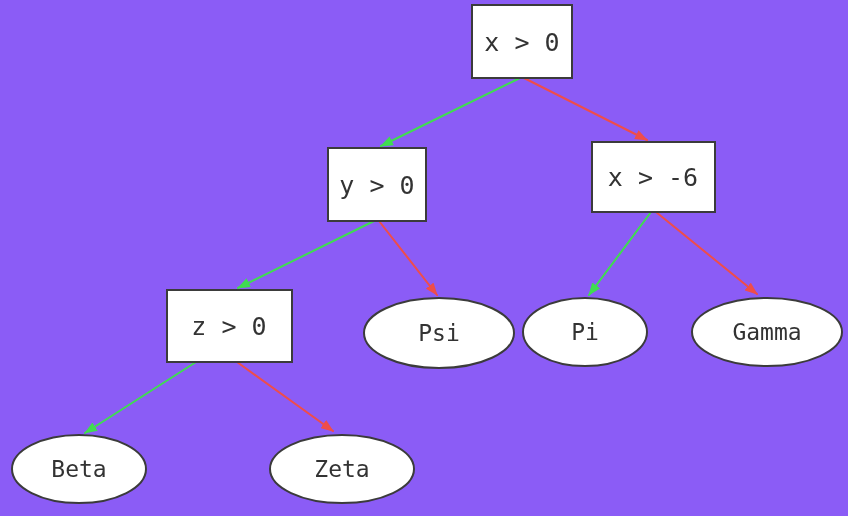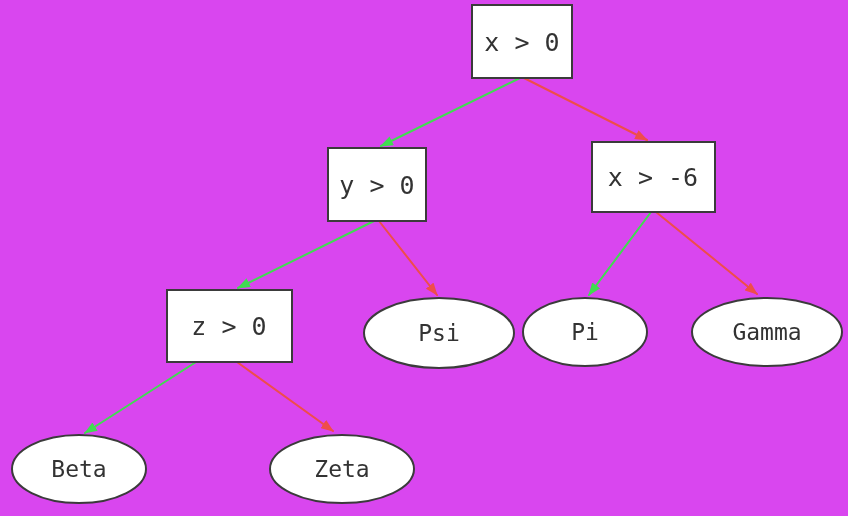--- a/index.html
+++ b/index.html
@@ -4,21 +4,21 @@
 <style>
   html, body {
     margin: 0;
     padding: 0;
     background: #ffffff;
   }
   .stage {
     position: relative;
     width: 848px;
     height: 516px;
-    background: #d946ef;
+    background: #8b5cf6;
     overflow: hidden;
   }
   svg {
     display: block;
   }
   svg text {
     font-family: "DejaVu Sans Mono", "Liberation Mono", monospace;
     text-anchor: middle;
     dominant-baseline: central;
   }

